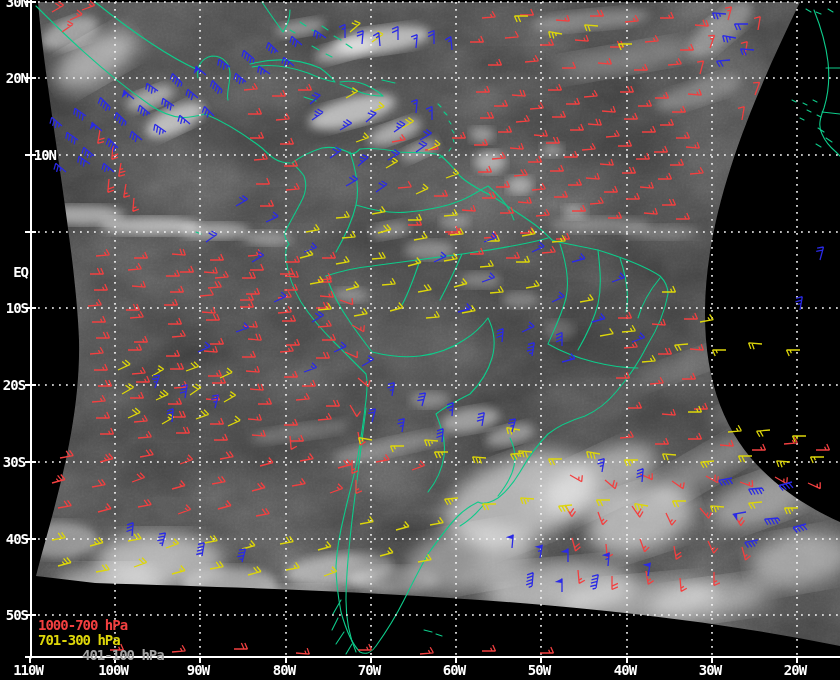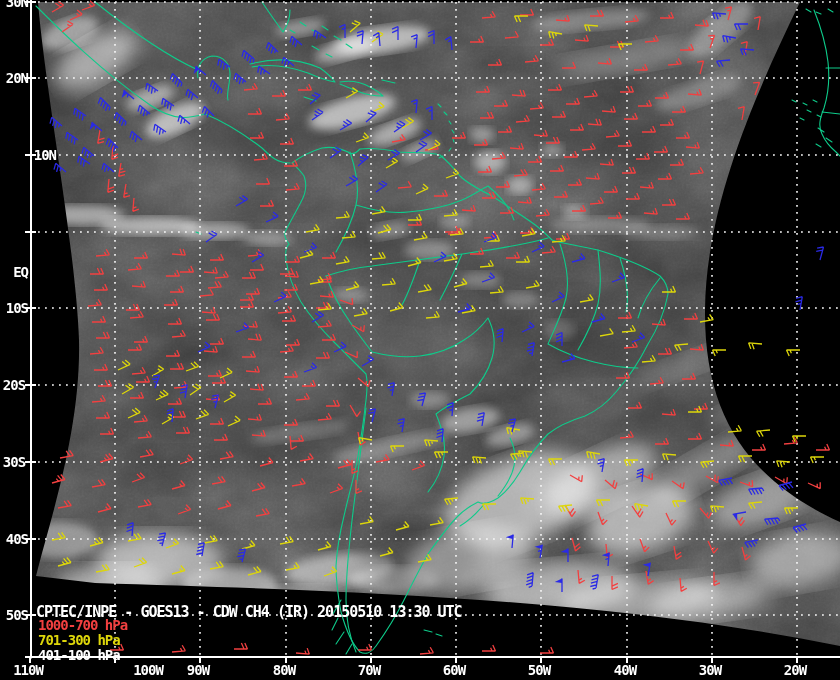--- a/index.html
+++ b/index.html
@@ -206,36 +206,35 @@
         <line x1="286" y1="657" x2="286" y2="663" stroke="#ffffff" stroke-width="2"></line>
         <line x1="371" y1="657" x2="371" y2="663" stroke="#ffffff" stroke-width="2"></line>
         <line x1="456" y1="657" x2="456" y2="663" stroke="#ffffff" stroke-width="2"></line>
         <line x1="541" y1="657" x2="541" y2="663" stroke="#ffffff" stroke-width="2"></line>
         <line x1="627" y1="657" x2="627" y2="663" stroke="#ffffff" stroke-width="2"></line>
         <line x1="712" y1="657" x2="712" y2="663" stroke="#ffffff" stroke-width="2"></line>
         <line x1="797" y1="657" x2="797" y2="663" stroke="#ffffff" stroke-width="2"></line>
       </g>
 </svg>
 
-<div id="title">CPTEC/INPE - GOES13 - CDW CH4 (IR) 20150510 13:30 UTC</div>
 <div class="legrow" style="top: 617px; color: rgb(242, 64, 64);">1000-700 hPa</div>
 <div class="legrow" style="top: 632px; color: rgb(221, 214, 10);">701-300 hPa</div>
-<div class="legrow" style="top: 647px; color: #ffffff;">401-100 hPa</div>
+<div class="legrow" style="top: 647px; color: #a3a3a3; margin-left: 44px;">401-100 hPa</div>
 
 <div class="axlabel latlabel" style="left: 0px; top: -5px;">30N</div>
     <div class="axlabel latlabel" style="left: 0px; top: 71px; text-align: right;">20N</div>
     <div class="axlabel latlabel" style="left: 0px; top: 148px; margin-left: 28px;">10N</div>
     <div class="axlabel latlabel" style="left: 0px; top: 225px; margin-top: 40px;">EQ</div>
     <div class="axlabel latlabel" style="left: 0px; top: 301px;">10S</div>
     <div class="axlabel latlabel" style="left: 0px; top: 378px; text-align: center;">20S</div>
     <div class="axlabel latlabel" style="left: 0px; top: 455px; text-align: center;">30S</div>
     <div class="axlabel latlabel" style="left: 0px; top: 532px;">40S</div>
     <div class="axlabel latlabel" style="left: 0px; top: 608px;">50S</div>
     <div class="axlabel lonlabel" style="left: 6px; top: 663px;">110W</div>
-    <div class="axlabel lonlabel" style="left: 91px; top: 663px; margin-left: 35px;">100W</div>
+    <div class="axlabel lonlabel" style="left: 91px; top: 663px;">100W</div>
     <div class="axlabel lonlabel" style="left: 176px; top: 663px;">90W</div>
     <div class="axlabel lonlabel" style="left: 262px; top: 663px;">80W</div>
     <div class="axlabel lonlabel" style="left: 347px; top: 663px;">70W</div>
     <div class="axlabel lonlabel" style="left: 432px; top: 663px;">60W</div>
     <div class="axlabel lonlabel" style="left: 517px; top: 663px;">50W</div>
     <div class="axlabel lonlabel" style="left: 603px; top: 663px;">40W</div>
     <div class="axlabel lonlabel" style="left: 688px; top: 663px;">30W</div>
     <div class="axlabel lonlabel" style="left: 773px; top: 663px;">20W</div>
   </div>
 

